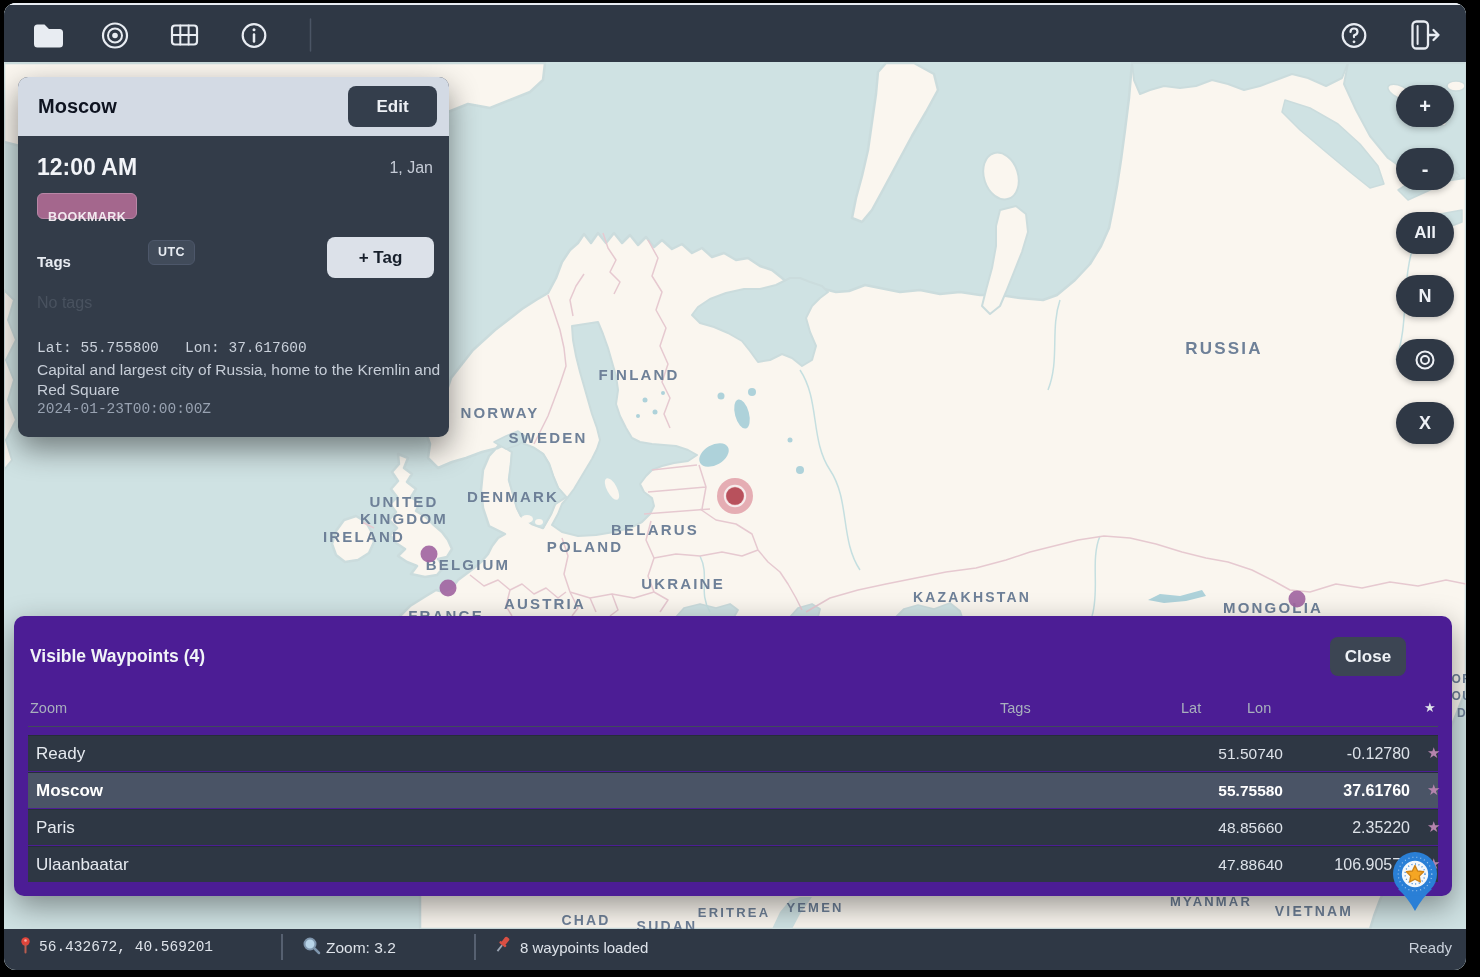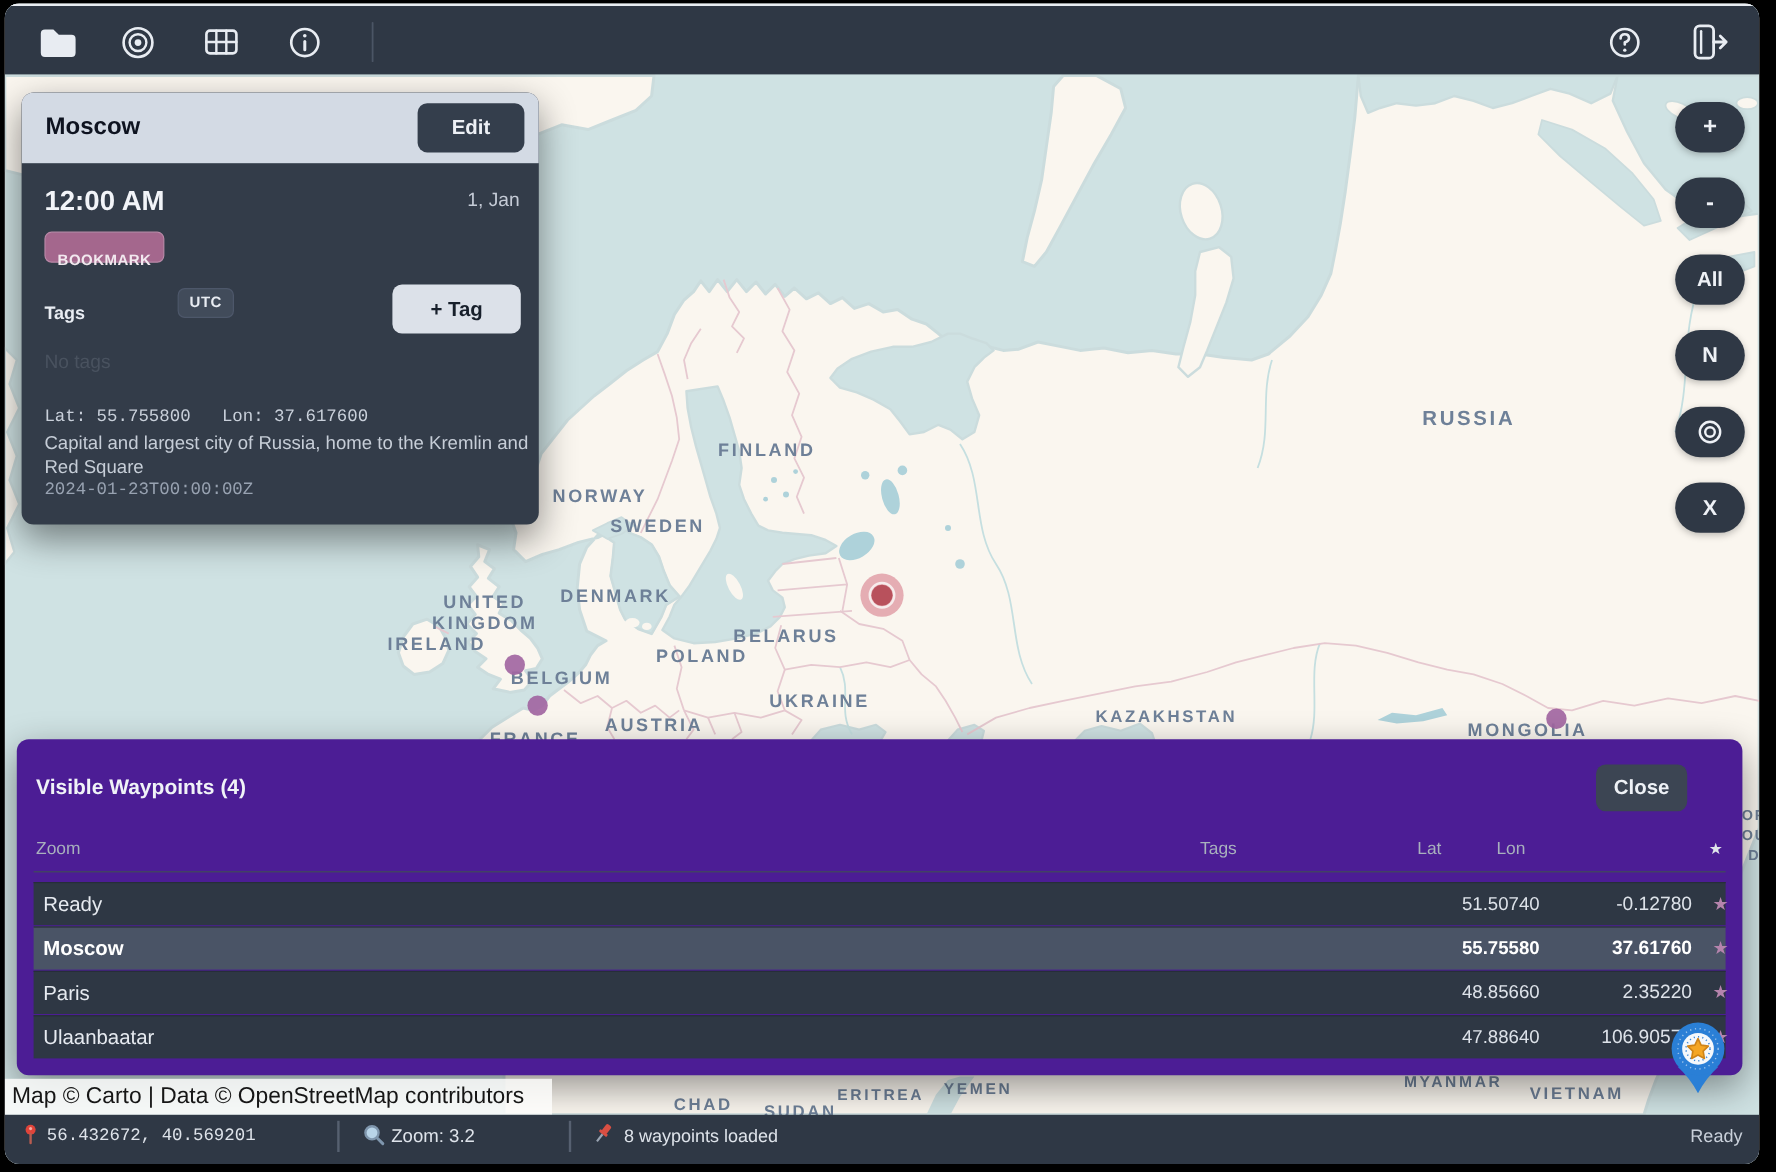--- a/index.html
+++ b/index.html
@@ -238,21 +238,20 @@
 
   <svg id="pinsvg" width="58" height="68" viewBox="0 0 58 68">
 <path d="M 9,41 Q 19,50 26,63 Q 33,50 43,41 Z" fill="#2a7fd6"></path>
 <circle cx="26" cy="26" r="22" fill="#2a7fd6"></circle>
 <circle cx="26" cy="26" r="13.2" fill="#f5f8fb"></circle>
 <circle cx="26" cy="26" r="16.8" fill="none" stroke="#9cc4ec" stroke-width="1.2" stroke-dasharray="1 3"></circle>
 <circle cx="26" cy="26" r="10" fill="none" stroke="#3a86d8" stroke-width="1.3" stroke-dasharray="1 2.6"></circle>
 <path d="M 26,17.5 L 28.6,23 34.6,23.8 30.3,28 31.3,34 26,31.2 20.7,34 21.7,28 17.4,23.8 23.4,23 Z" fill="#f5a623" stroke="#cf8418" stroke-width="1.4" stroke-linejoin="round"></path>
 </svg>
 
-  <div id="attrib">Map © Carto | Data © OpenStreetMap contributors</div>
 
   <div id="statusbar">
     <svg style="position:absolute;left:0;top:0;" width="540" height="41" viewBox="4 929 540 41">
 <g>
 <circle cx="25.5" cy="941.5" r="4.2" fill="#e0443a"></circle>
 <path d="M 25.5,945 L 25.5,952.5" stroke="#b95c50" stroke-width="2" stroke-linecap="round"></path>
 <circle cx="25.5" cy="940.5" r="1.3" fill="#f4aca4"></circle>
 <circle cx="310" cy="944" r="5.5" fill="#b8d4e8" stroke="#7f96ad" stroke-width="2"></circle>
 <path d="M 314.5,948.5 L 319,953" stroke="#7f96ad" stroke-width="2.5" stroke-linecap="round"></path>
 <g transform="rotate(38 503 944)">

